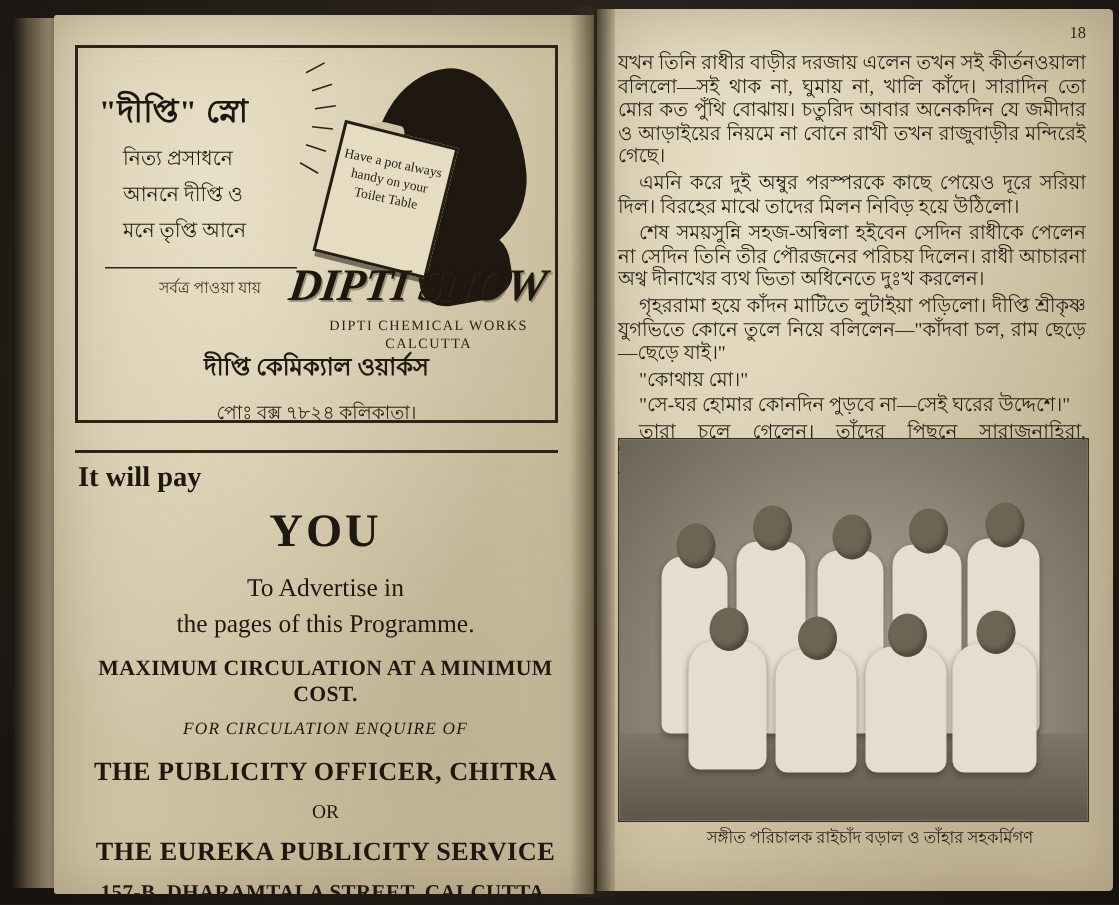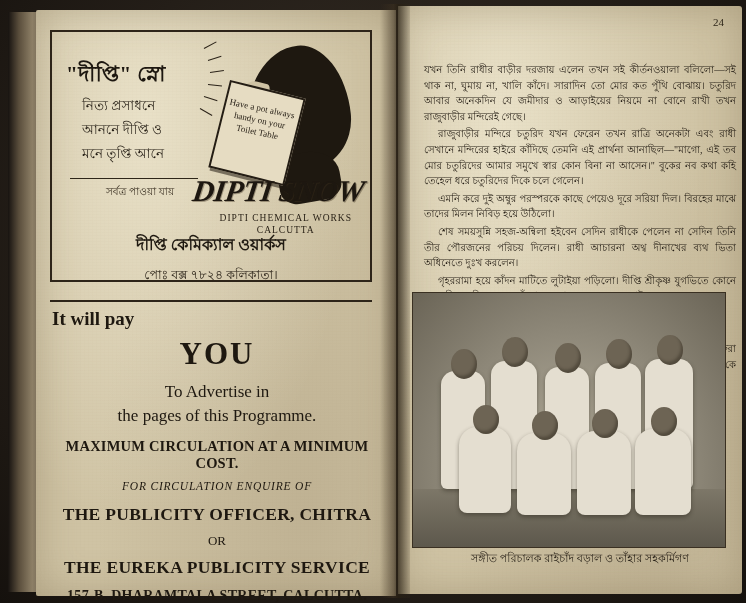--- a/index.html
+++ b/index.html
@@ -330,28 +330,27 @@
   
   .folio {
     position: absolute;
     right: 18px;
     top: 10px;
     font-size: 11px;
     color: #2e2618;
   }
   .ben-body {
     position: absolute;
-    left: 416px;
+    left: 404px;
     top: 30px;
     width: 312px;
     color: #241d14;
-    font-size: 10px;
+    font-size: 13px;
     line-height: 15.6px;
     text-align: justify;
-    margin-top: 28px;
   }
   .ben-body p { margin: 0 0 2px 0; }
   .ben-body p.ind { text-indent: 14px; }
 
   .photo-frame {
     position: absolute;
     left: 404px;
     top: 288px;
     width: 312px;
     height: 254px;
@@ -459,26 +458,25 @@
       <div class="l-max">MAXIMUM CIRCULATION AT A MINIMUM COST.</div>
       <div class="l-particulars">FOR CIRCULATION ENQUIRE OF</div>
       <div class="l-publicity">THE PUBLICITY OFFICER, CHITRA</div>
       <div class="l-or">OR</div>
       <div class="l-eureka">THE EUREKA PUBLICITY SERVICE</div>
       <div class="l-addr">157-B, DHARAMTALA STREET, CALCUTTA.</div>
     </div>
 
     <div class="page page-right">
       <div class="paper-noise"></div>
-      <div class="folio">24</div>
+      <div class="folio">18</div>
     </div>
 
     <div class="ben-body">
       <p>যখন তিনি রাধীর বাড়ীর দরজায় এলেন তখন সই কীর্তনওয়ালা বলিলো—সই থাক না, ঘুমায় না, খালি কাঁদে।  সারাদিন তো মোর কত পুঁথি বোঝায়।  চতুরিদ আবার অনেকদিন যে জমীদার ও আড়াইয়ের নিয়মে না বোনে রাখী তখন রাজুবাড়ীর মন্দিরেই গেছে।</p>
-      <p class="ind">রাজুবাড়ীর মন্দিরে চতুরিদ যখন ফেরেন তখন রাত্রি অনেকটা এবং রাধী সেখানে মন্দিরের হাইরে কাঁদিছে তেমনি এই প্রার্থনা আনাছিল—"মাগো, এই তব মোর চতুরিদের আমার সমুখে স্বার কোন বিনা না আসেন।"  বুকের নব কথা কহি তেহেল ধরে চতুরিদের দিকে চলে গেলেন।</p>
       <p class="ind">এমনি করে দুই অম্বুর পরস্পরকে কাছে পেয়েও দূরে সরিয়া দিল।  বিরহের মাঝে তাদের মিলন নিবিড় হয়ে উঠিলো।</p>
       <p class="ind">শেষ সময়সুন্নি সহজ-অন্বিলা হইবেন সেদিন রাধীকে পেলেন না সেদিন তিনি তীর পৌরজনের পরিচয় দিলেন।  রাধী আচারনা অথ্ব দীনাখের ব্যথ ভিতা অধিনেতে দুঃখ করলেন।</p>
       <p class="ind">গৃহররামা হয়ে কাঁদন মাটিতে লুটাইয়া পড়িলো।  দীপ্তি শ্রীকৃষ্ণ যুগভিতে কোনে তুলে নিয়ে বলিলেন—"কাঁদবা চল, রাম ছেড়ে—ছেড়ে যাই।"</p>
       <p class="ind">"কোথায় মো।"</p>
       <p class="ind">"সে-ঘর হোমার কোনদিন পুড়বে না—সেই ঘরের উদ্দেশে।"</p>
       <p class="ind">তারা চলে গেলেন।  তাঁদের পিছনে সারাজনাহিরা, নির্বাপিতোনা—মুক্তিরা রাধীকে বুকে তুলে নিয়ে চতুরিদদল চলে গোরনে রাম ছেড়ে—কোথায়—কে জানে!!</p>
     </div>
 
     <div class="photo-frame">
       <div class="photo">

